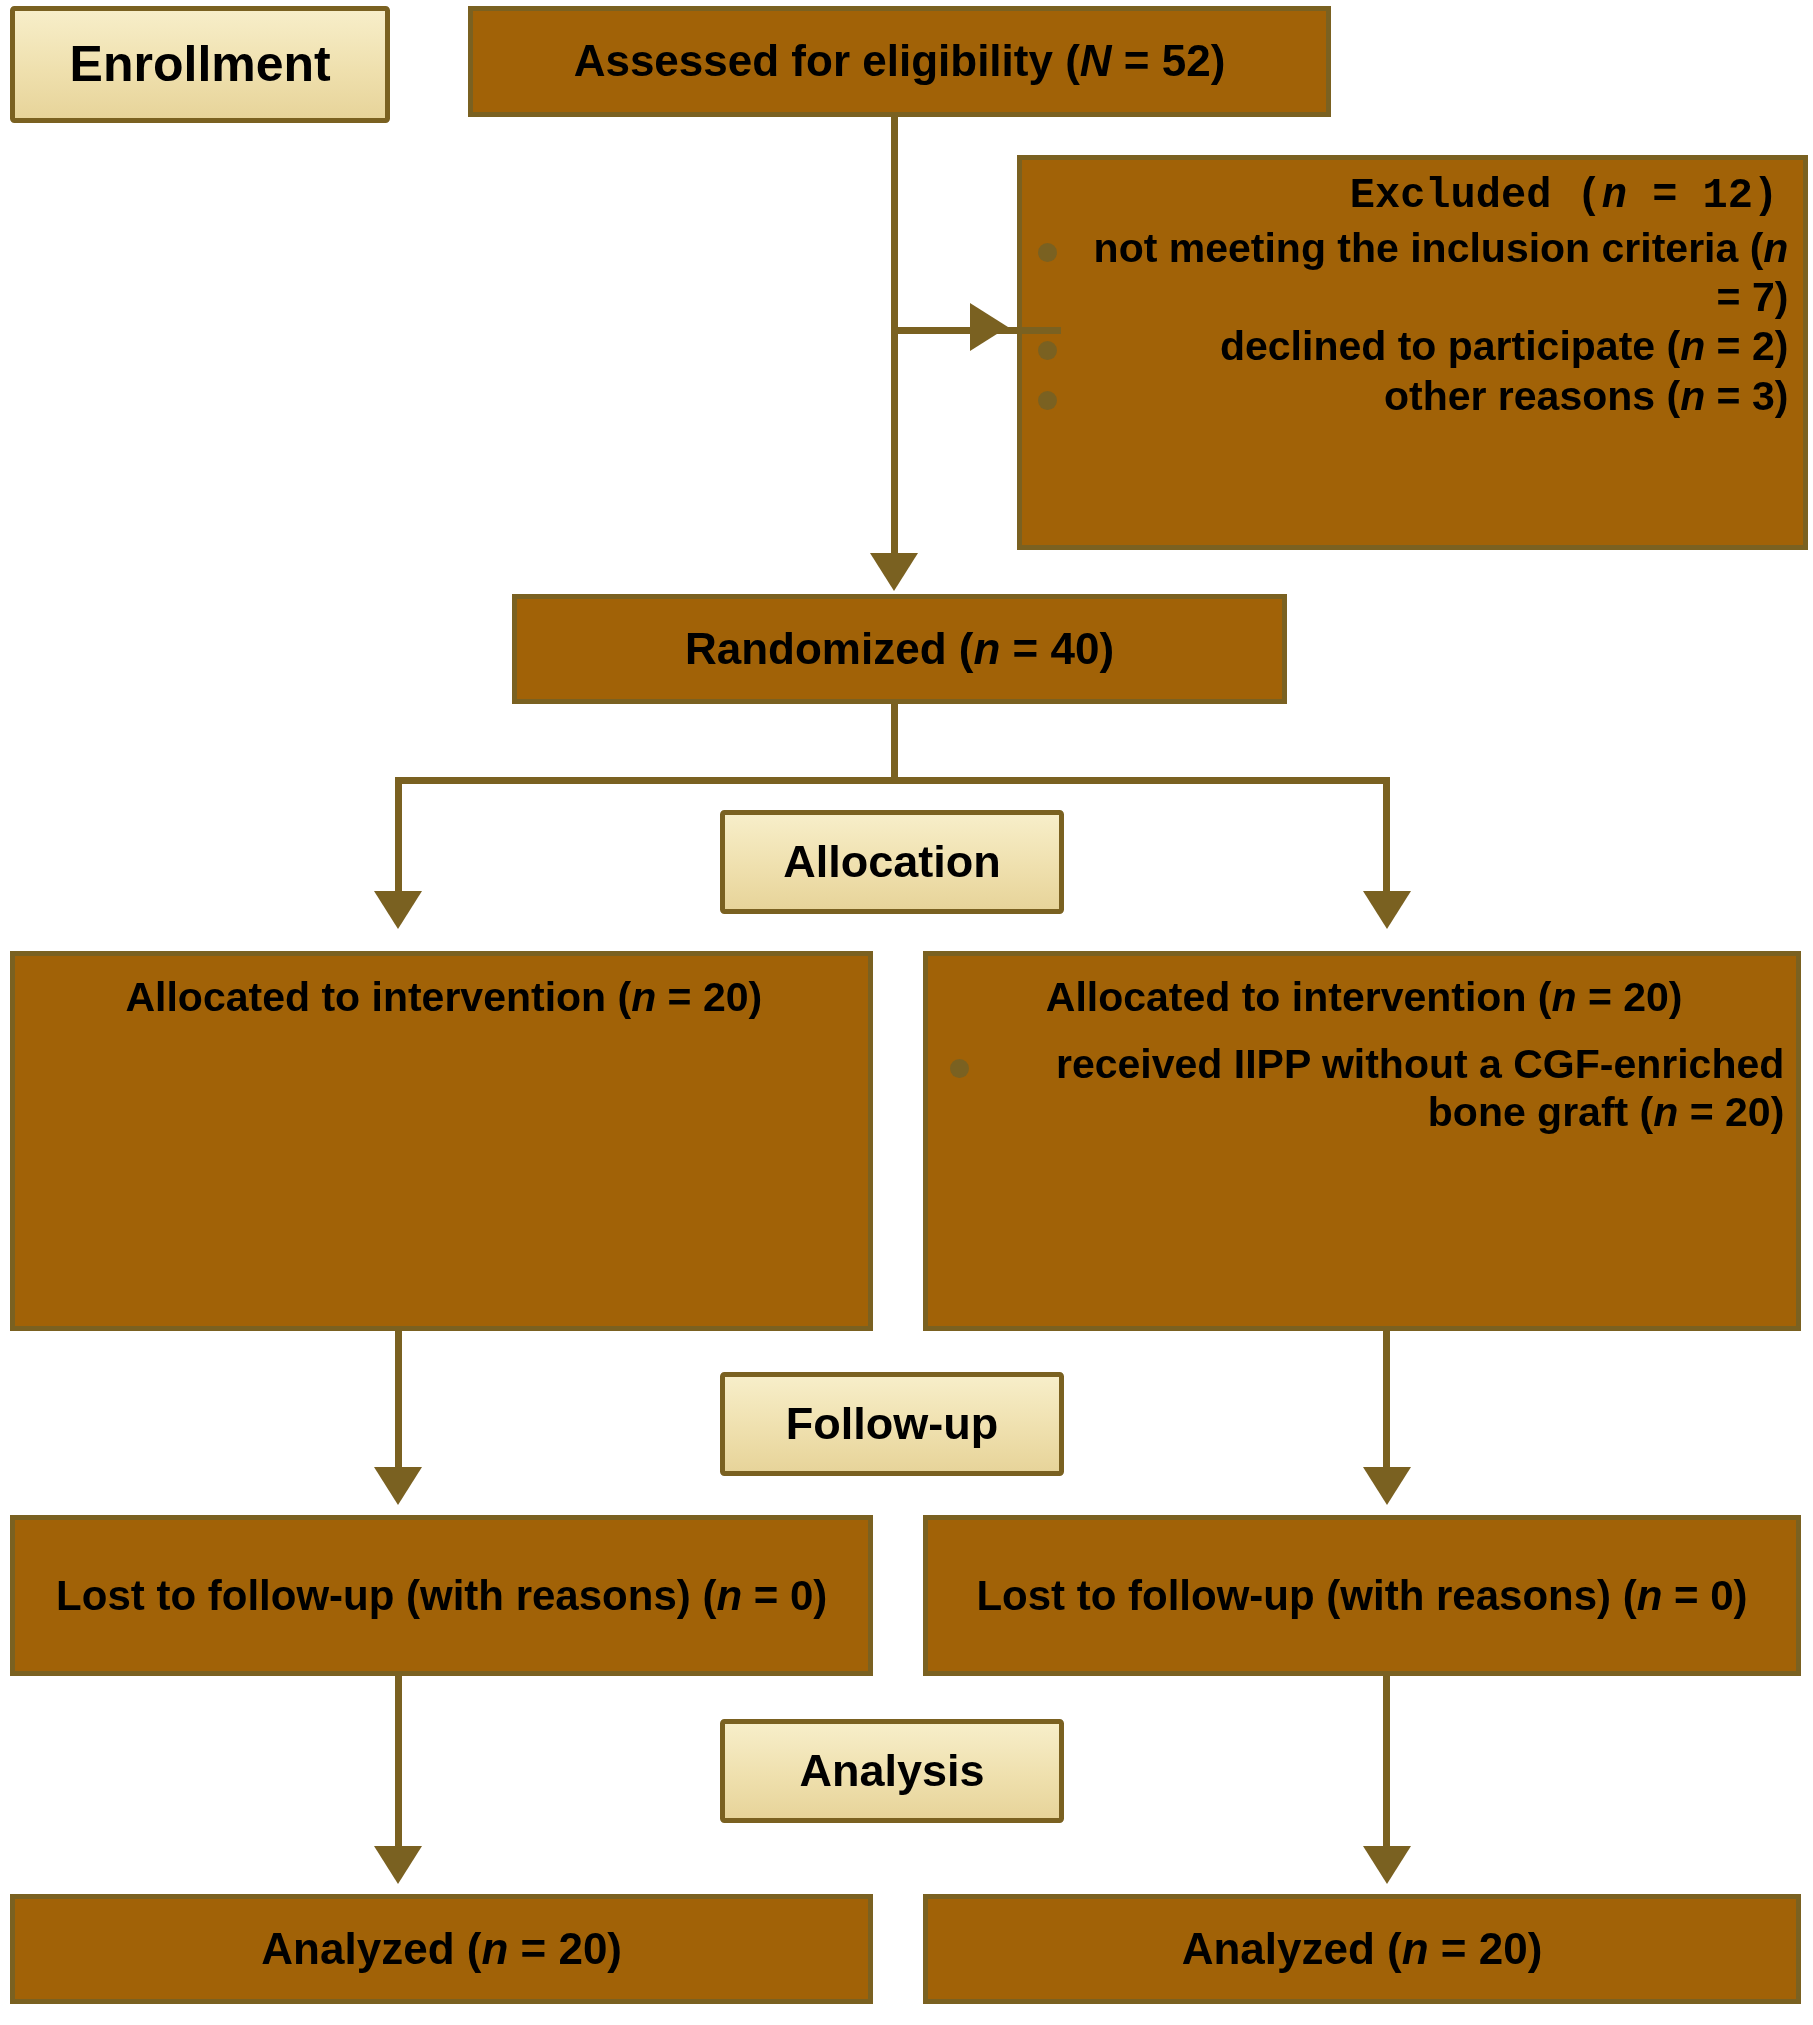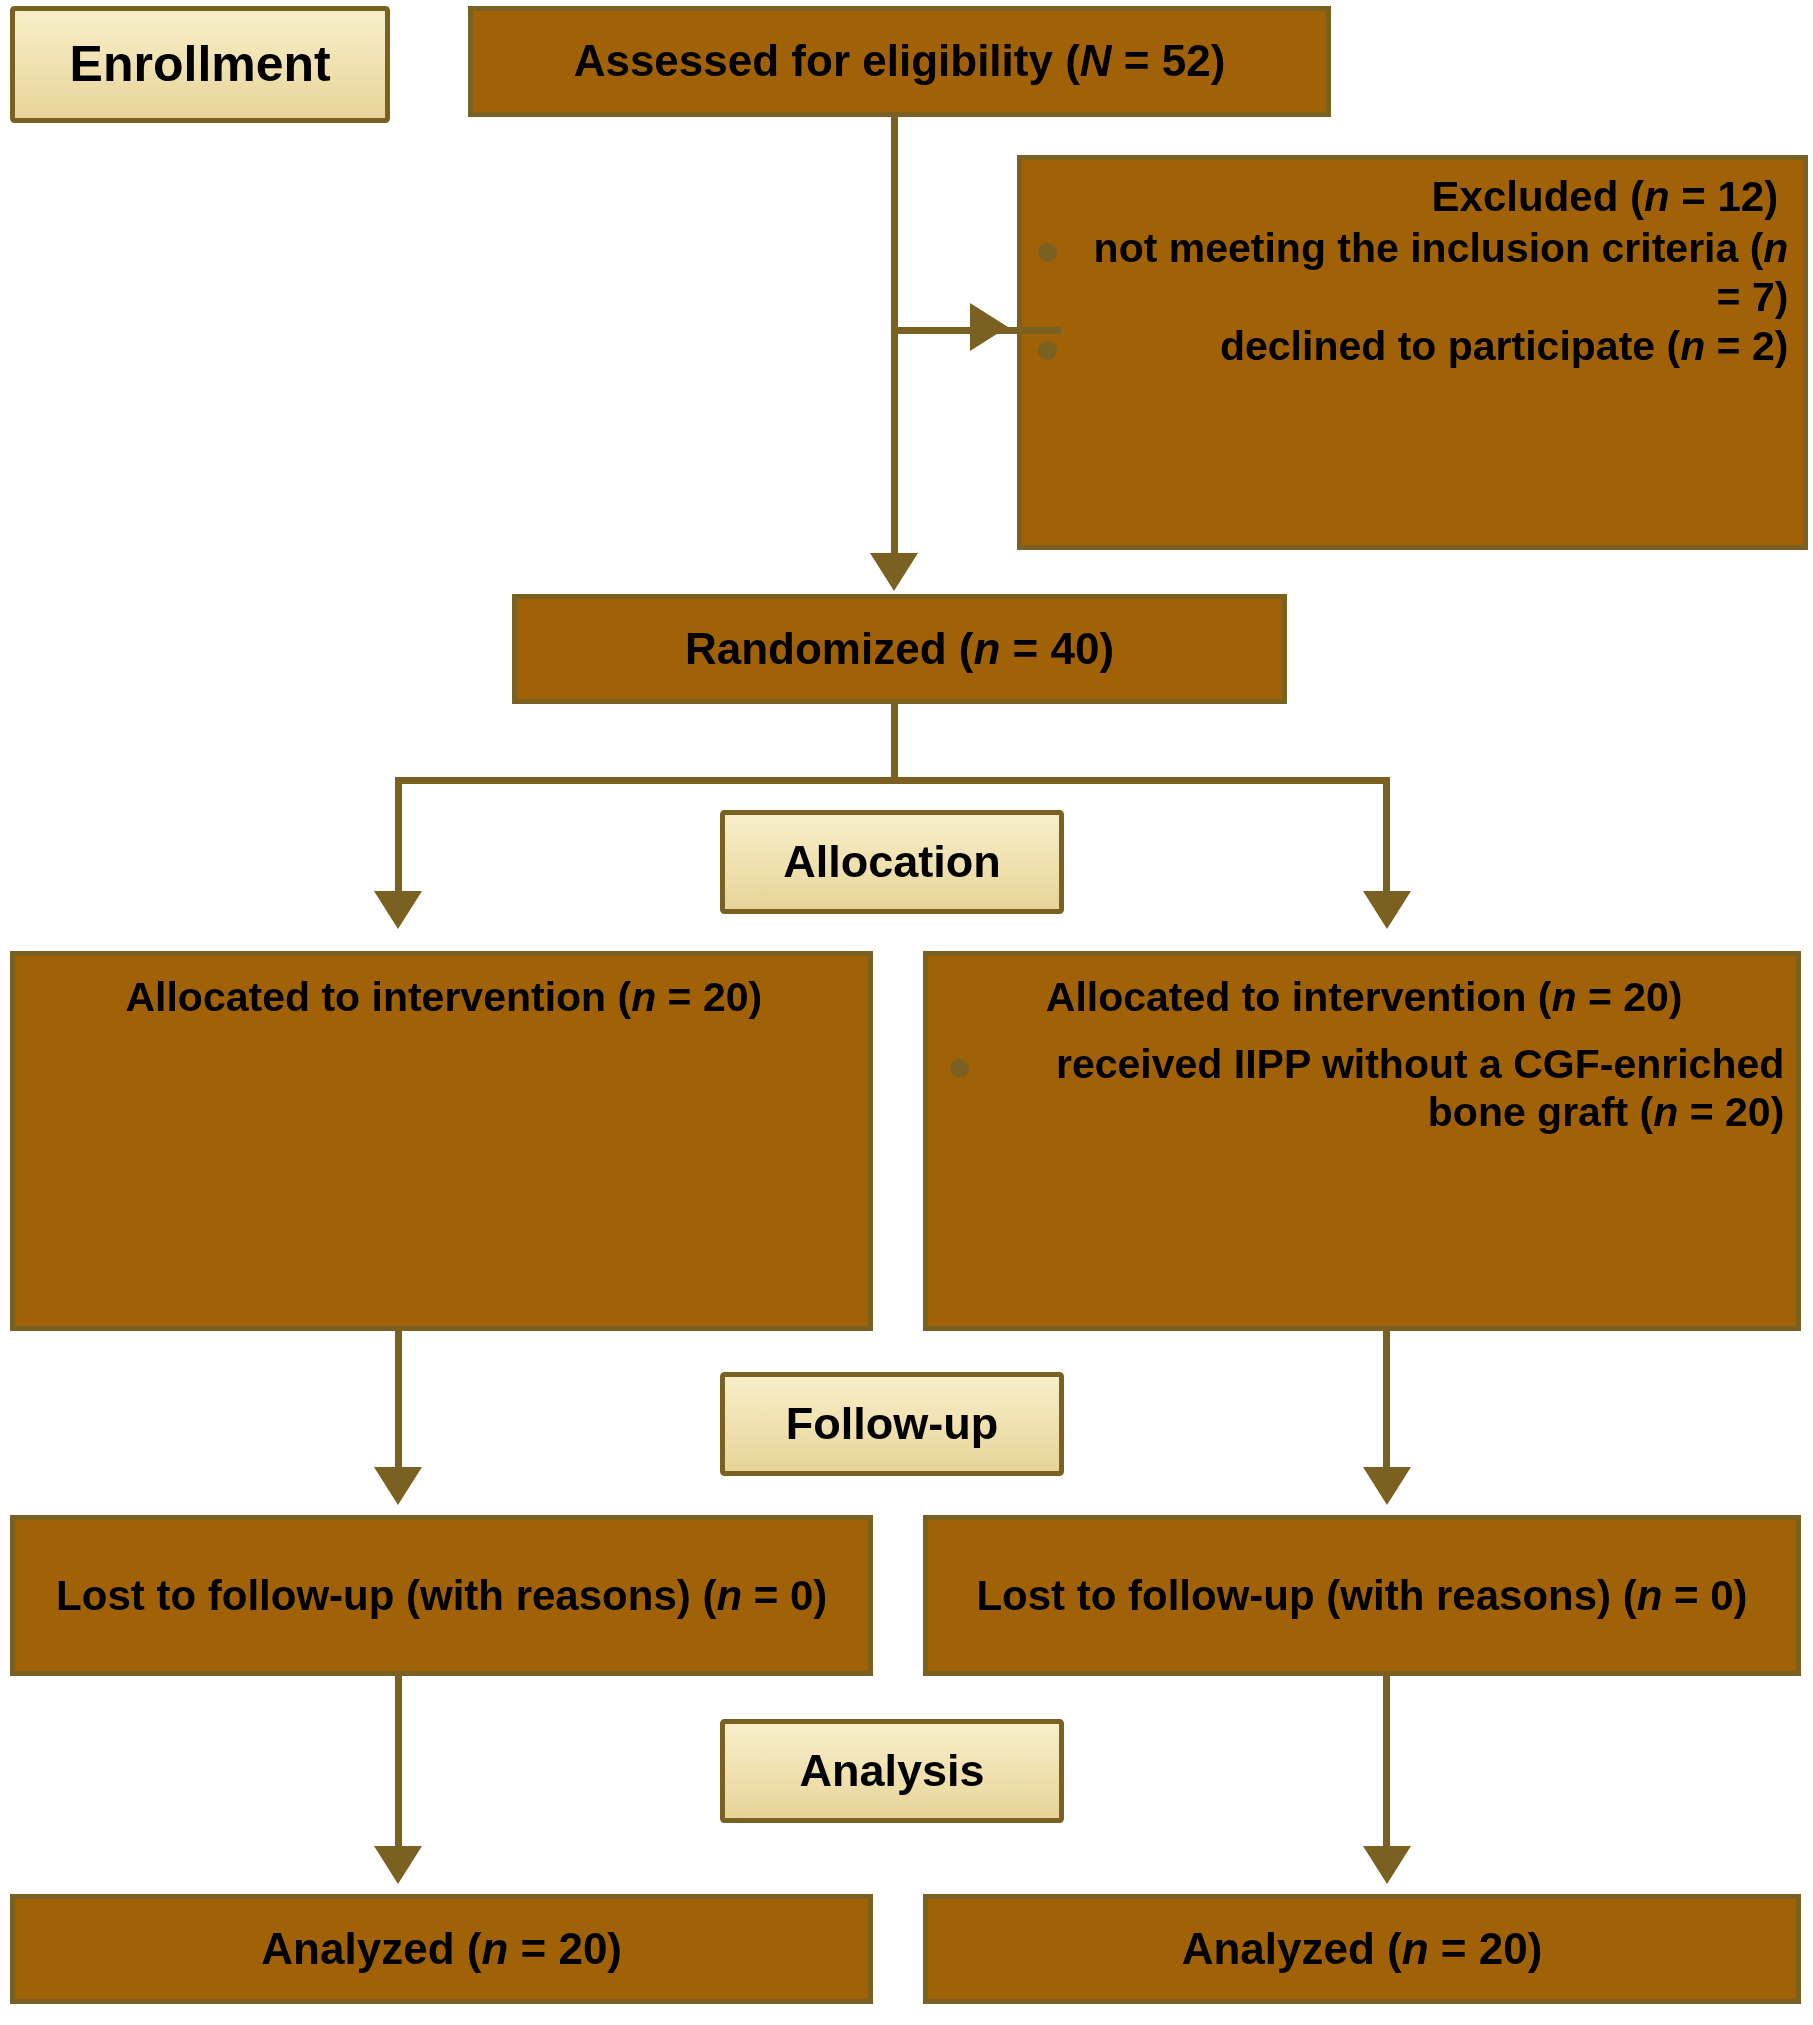--- a/index.html
+++ b/index.html
@@ -126,20 +126,21 @@
   #excluded-box {
     left: 1017px; top: 155px; width: 791px; height: 395px;
     font-size: 41px;
     padding: 11.7px 14.6px 7.3px 10.2px;
   }
   #excluded-title {
     text-align: right;
     padding-right: 10.2px;
     margin-bottom: 2.9px;
     font-size: 42px;
+    font-family: Liberation Mono, monospace;
   }
   #randomized-box {
     left: 512px; top: 594px; width: 775px; height: 110px;
     font-size: 44px;
     text-align: center;
   }
   #alloc-left-box {
     left: 10.2px; top: 951px; width: 863px; height: 380px;
     font-size: 41px;
     padding: 17.6px 11.7px 0 16px;
@@ -197,20 +198,23 @@
   </div>
 
   <div class="box" id="excluded-box">
     <div id="excluded-title"><span>Excluded (</span><em class="n">n</em><span> = 12)</span></div>
     <ul class="bullets">
       <li>
         <span class="dot"></span><span>not meeting the inclusion criteria (</span><em class="n">n</em><span> = 7)</span>
       </li>
       <li>
         <span class="dot"></span><span>declined to participate (</span><em class="n">n</em><span> = 2)</span>
+      </li>
+      <li>
+        <span class="dot"></span><span>other reasons (</span><em class="n">n</em><span> = 3)</span>
       </li>
     </ul>
   </div>
 
   <div class="box center" id="randomized-box">
     <div class="txt"><span>Randomized (</span><em class="n">n</em><span> = 40)</span></div>
   </div>
 
   <div class="box" id="alloc-left-box">
     <div class="alloc-head"><span>Allocated to intervention (</span><em class="n">n</em><span> = 20)</span></div>

